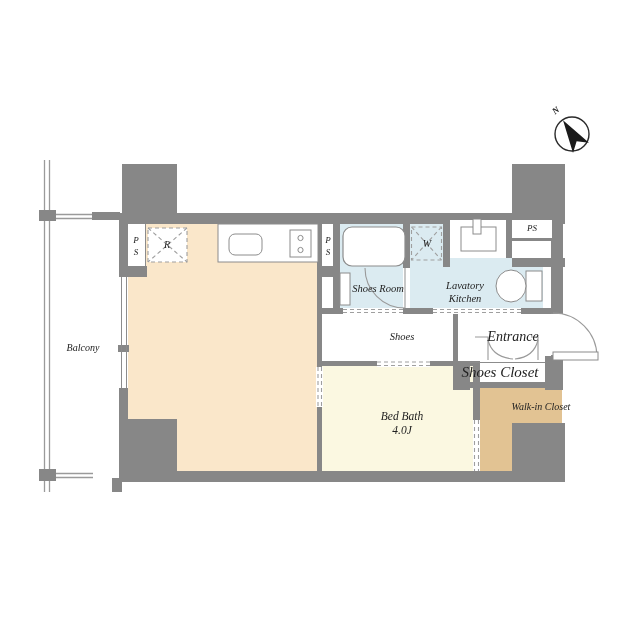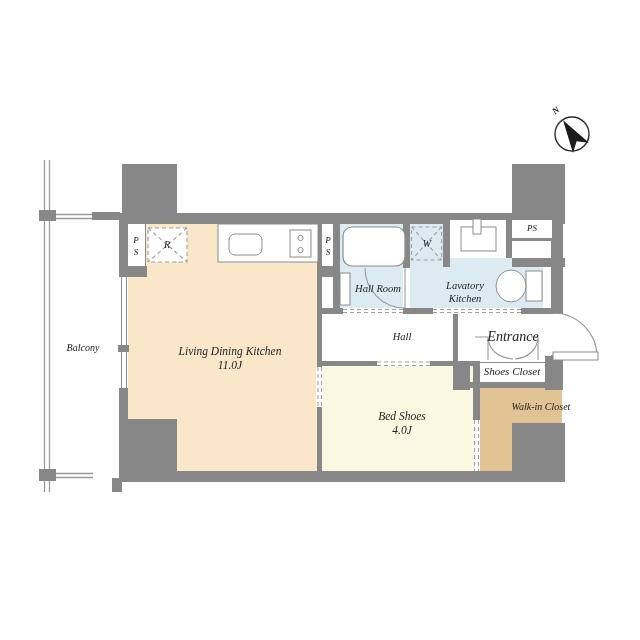--- a/index.html
+++ b/index.html
@@ -164,40 +164,36 @@
     </g>
 
     <g transform="translate(572,134)">
       <circle cx="0" cy="0" r="17" fill="#ffffff" stroke="#2a2a2a" stroke-width="1.4"></circle>
       <polygon transform="rotate(-33)" points="0,-16.5 9.5,16.5 0,8.5 -9.5,16.5" fill="#1b1b1b"></polygon>
     </g>
   </svg>
 
   <div class="lbl" style="left:83px;top:348px;font-size:10px;">Balcony</div>
 
-  <div class="lbl" style="left:230px;top:358px;font-size:11.5px;">
-    <span class="ln">Living Dining Kitchen</span>
-    <span class="ln">11.0J</span>
-  </div>
 
   <div class="lbl" style="left:402px;top:423px;font-size:11.5px;">
-    <span class="ln">Bed Shoes</span>
+    <span class="ln">Bed Bath</span>
     <span class="ln">4.0J</span>
   </div>
 
-  <div class="lbl" style="left:378px;top:289px;font-size:10.5px;">Hall Room</div>
+  <div class="lbl" style="left:378px;top:289px;font-size:10.5px;">Shoes Room</div>
 
   <div class="lbl" style="left:456px;top:292px;font-size:10.5px;margin-left:9px;">
     <span class="ln">Lavatory</span>
     <span class="ln">Kitchen</span>
   </div>
 
-  <div class="lbl" style="left:402px;top:337px;font-size:10.5px;">Hall</div>
+  <div class="lbl" style="left:402px;top:337px;font-size:10.5px;">Shoes</div>
   <div class="lbl" style="left:513px;top:337px;font-size:14px;">Entrance</div>
-  <div class="lbl" style="left:512px;top:372px;font-size:11px;">Shoes Closet</div>
+  <div class="lbl" style="left:500px;top:372px;font-size:15px;">Shoes Closet</div>
   <div class="lbl" style="left:518px;top:407px;font-size:10px;margin-left:23px;">Walk-in Closet</div>
 
   <div class="lbl ps-v" style="left:136px;top:246px;">PS</div>
   <div class="lbl ps-v" style="left:328px;top:246px;">PS</div>
   <div class="lbl" style="left:532px;top:229px;font-size:9px;">PS</div>
 
   <div class="lbl" style="left:167px;top:245px;font-size:10px;">R</div>
   <div class="lbl" style="left:427px;top:244px;font-size:10px;">W</div>
 
   <div class="lbl compass-n" style="left:556px;top:111px;">N</div>

